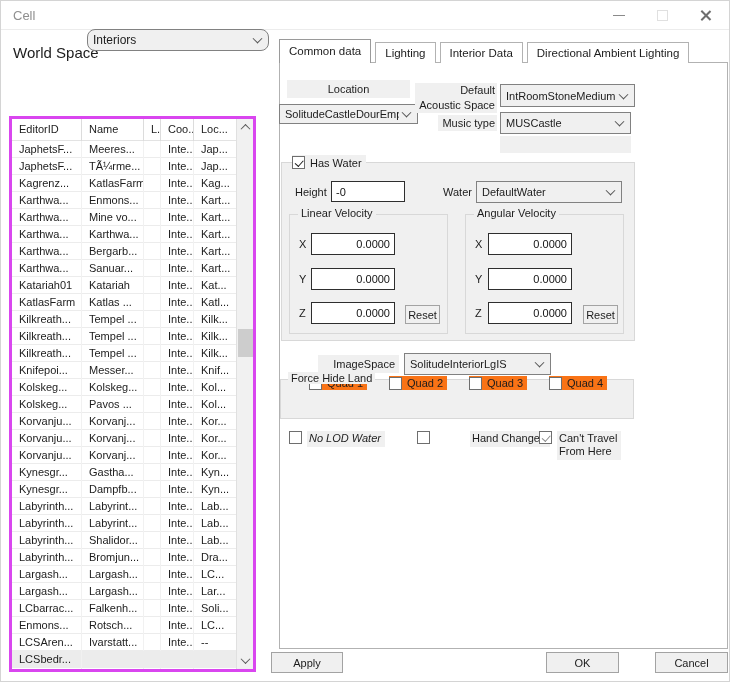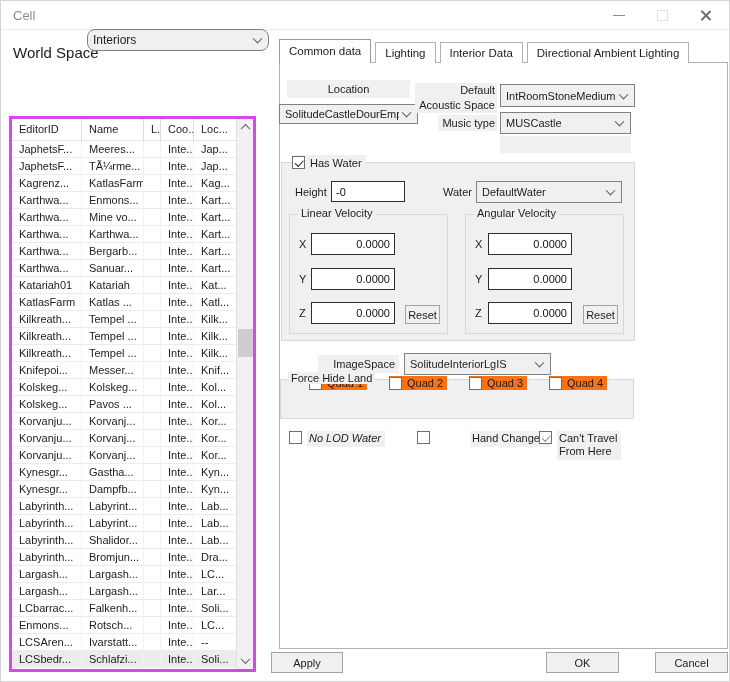--- a/index.html
+++ b/index.html
@@ -102,21 +102,21 @@
   .btn-apply { left:270px; top:651px; width:72px; height:21px; }
   .btn-ok { left:545px; top:651px; width:73px; height:21px; }
   .btn-cancel { left:654px; top:651px; width:73px; height:21px; }
 
   
   .cell-table { position:absolute; left:8px; top:115px; width:247px; height:556px; border:3px solid #d946ef; background:#fff; overflow:hidden; }
   .thead { display:flex; height:22px; border-bottom:1px solid #e3e3e3; background:#fff; }
   .hcell { height:22px; line-height:21px; padding-left:7px; border-right:1px solid #dcdcdc; overflow:hidden; white-space:nowrap; }
   .tbody { position:absolute; left:0; top:22px; right:17px; bottom:0; overflow:hidden; }
   .trow { display:flex; height:17px; border-bottom:1px solid #ececec; background:#fff; }
-  .trow.sel { background:#ececec; }
+  .trow.sel { background:#ececec;flex-direction:column; }
   .tcell { height:17px; line-height:16px; padding-left:7px; border-right:1px solid #f1f1f1; overflow:hidden; white-space:nowrap; }
   .c0, .h0 { width:70px; flex:0 0 70px; }
   .c1, .h1 { width:62px; flex:0 0 62px; }
   .c2, .h2 { width:17px; flex:0 0 17px; }
   .c3, .h3 { width:33px; flex:0 0 33px; }
   .c4, .h4 { width:46px; flex:0 0 46px; border-right:none; }
   .scrollbar { position:absolute; right:0; top:0; width:17px; height:100%; background:#f1f1f1; border-left:1px solid #e0e0e0; }
   .sb-btn { position:absolute; left:0; width:17px; height:17px; display:flex; align-items:center; justify-content:center; }
   .sb-up { top:0; } .sb-down { bottom:0; }
   .sb-arrow { width:7px; height:7px; border-right:1.6px solid #5a5a5a; border-bottom:1.6px solid #5a5a5a; }

